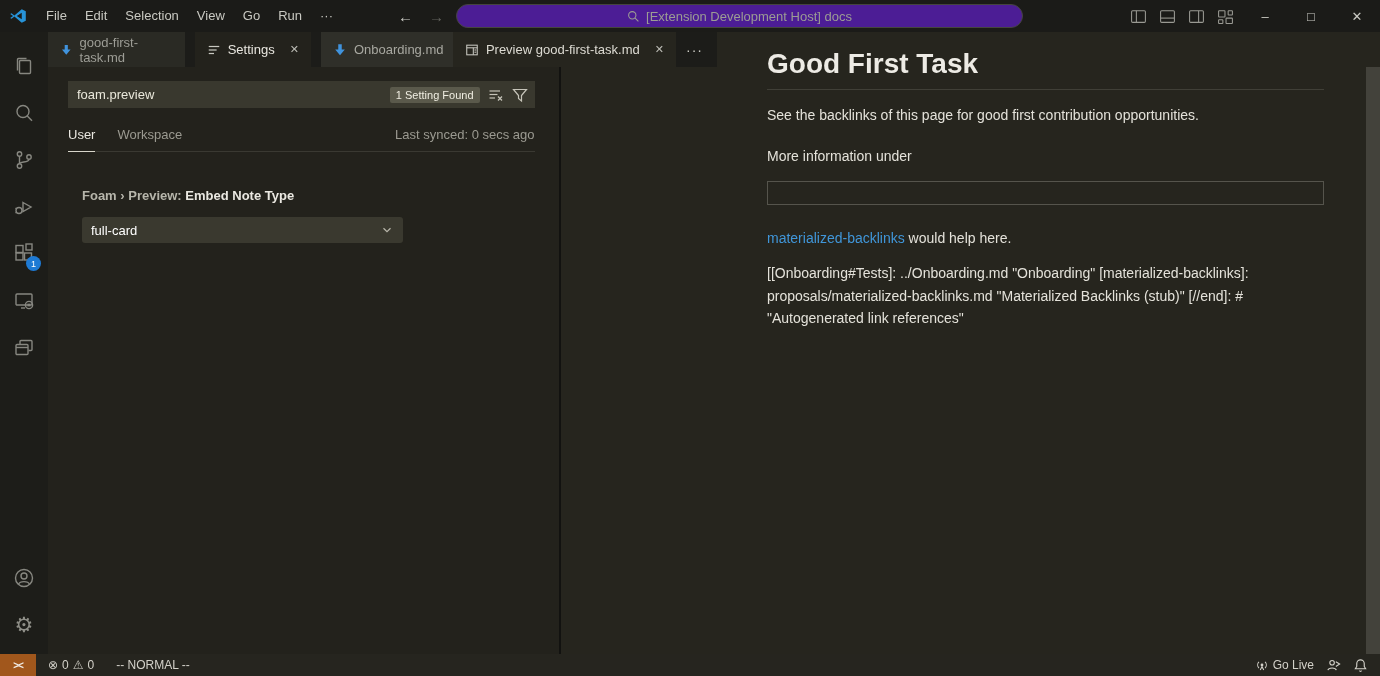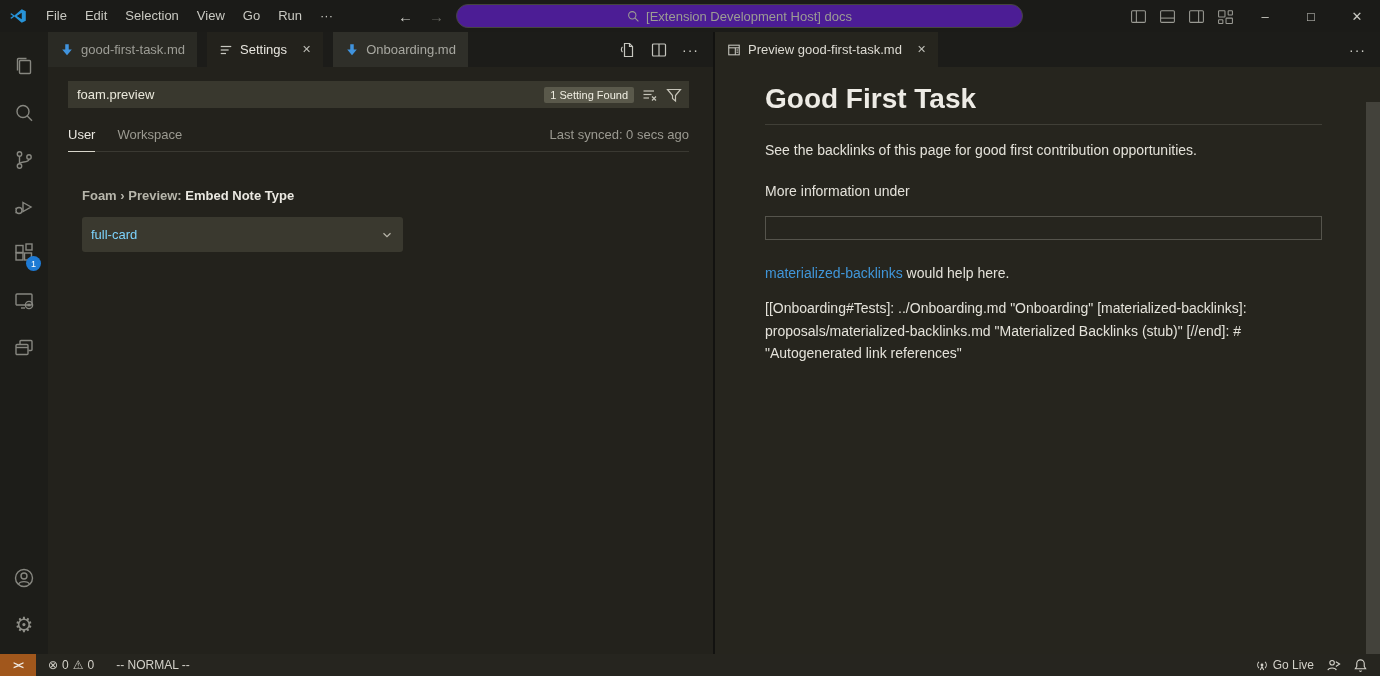--- a/index.html
+++ b/index.html
@@ -43,21 +43,21 @@
   .ab-badge {
     position: absolute; right: 7px; bottom: 6px; min-width: 15px; height: 15px;
     border-radius: 50%; background: var(--badge-blue, #1e7ad4); color: #fff;
     font-size: 9px; display: flex; align-items: center; justify-content: center;
   }
   .ab-spacer { flex: 1; }
   .gear-glyph { font-size: 21px; color: #8e8e87; font-family: "DejaVu Sans", sans-serif; }
 
   
   .left-group { width: 667px; display: flex; flex-direction: column; background: #23221c; border-right: 2px solid #121210; }
-  .right-group { flex: 1; display: flex; flex-direction: column; background: #26251e; position: relative; justify-content: flex-end; }
+  .right-group { flex: 1; display: flex; flex-direction: row; background: #26251e; position: relative; justify-content: flex-end; }
   .tabstrip { height: 35px; background: #1c1c19; display: flex; align-items: stretch; flex-shrink: 0; gap: 10px; }
   .tab { display: flex; align-items: center; gap: 7px; padding: 0 12px; font-size: 13px; cursor: default; }
   .tab-inactive-1 { background: #2a2a24; color: #9d9d96; }
   .tab-active-settings { background: #23221c; color: #e8e6df; }
   .tab-inactive-2 { background: #2f2f29; color: #a8a8a1; }
   .tab-active-preview { background: #26251e; color: #dddbd3; }
   .tab-close { font-size: 11px; margin-left: 8px; color: #bdbdb6; }
   .group-actions { margin-left: auto; display: flex; align-items: center; gap: 15px; padding-right: 14px; color: #cbcbc4; }
   .group-actions svg { stroke: #c6c6bf; fill: none; stroke-width: 1.2; }
   .more-dots { font-size: 14px; letter-spacing: 1px; color: #cbcbc4; }
@@ -73,23 +73,23 @@
   .search-right svg { stroke: #c6c4b9; fill: none; stroke-width: 1.2; }
   .scope-row { display: flex; align-items: flex-end; height: 44px; border-bottom: 1px solid #3a3932; padding-bottom: 0; }
   .scope-tab { margin-right: 22px; padding-bottom: 9px; color: #9b9a91; }
   .scope-tab.active { color: #e9e7e0; border-bottom: 1px solid #d8d6cb; margin-bottom: -1px; }
   .last-synced { margin-left: auto; padding-bottom: 9px; color: #9b9a91; }
   .setting-item { margin-top: 36px; padding-left: 14px; }
   .setting-label { font-weight: 700; }
   .setting-category { color: #b7b6ab; }
   .setting-name { color: #eae8e1; }
   .setting-select {
-    margin-top: 14px; width: 321px; height: 35px; background: #3a392f; border-radius: 3px;
+    margin-top: 14px; width: 321px; height: 26px; background: #3a392f; border-radius: 3px;
     display: flex; align-items: center; justify-content: space-between; padding: 0 9px;
-    color: #7dd3fc;
+    color: #ffffff;
     gap: 20px;
   }
   .setting-select svg { stroke: #b8b6aa; fill: none; stroke-width: 1.4; }
 
   
   .preview-body { flex: 1; padding: 16px 56px 0 50px; color: #e4e2da; font-size: 14px; position: relative; }
   .preview-content { width: 557px; }
   .md-h1 { font-size: 28px; font-weight: 600; color: #edebe5; padding-bottom: 9px; border-bottom: 1px solid #403f37; }
   .md-p1 { margin-top: 17px; }
   .md-p2 { margin-top: 25px; }

